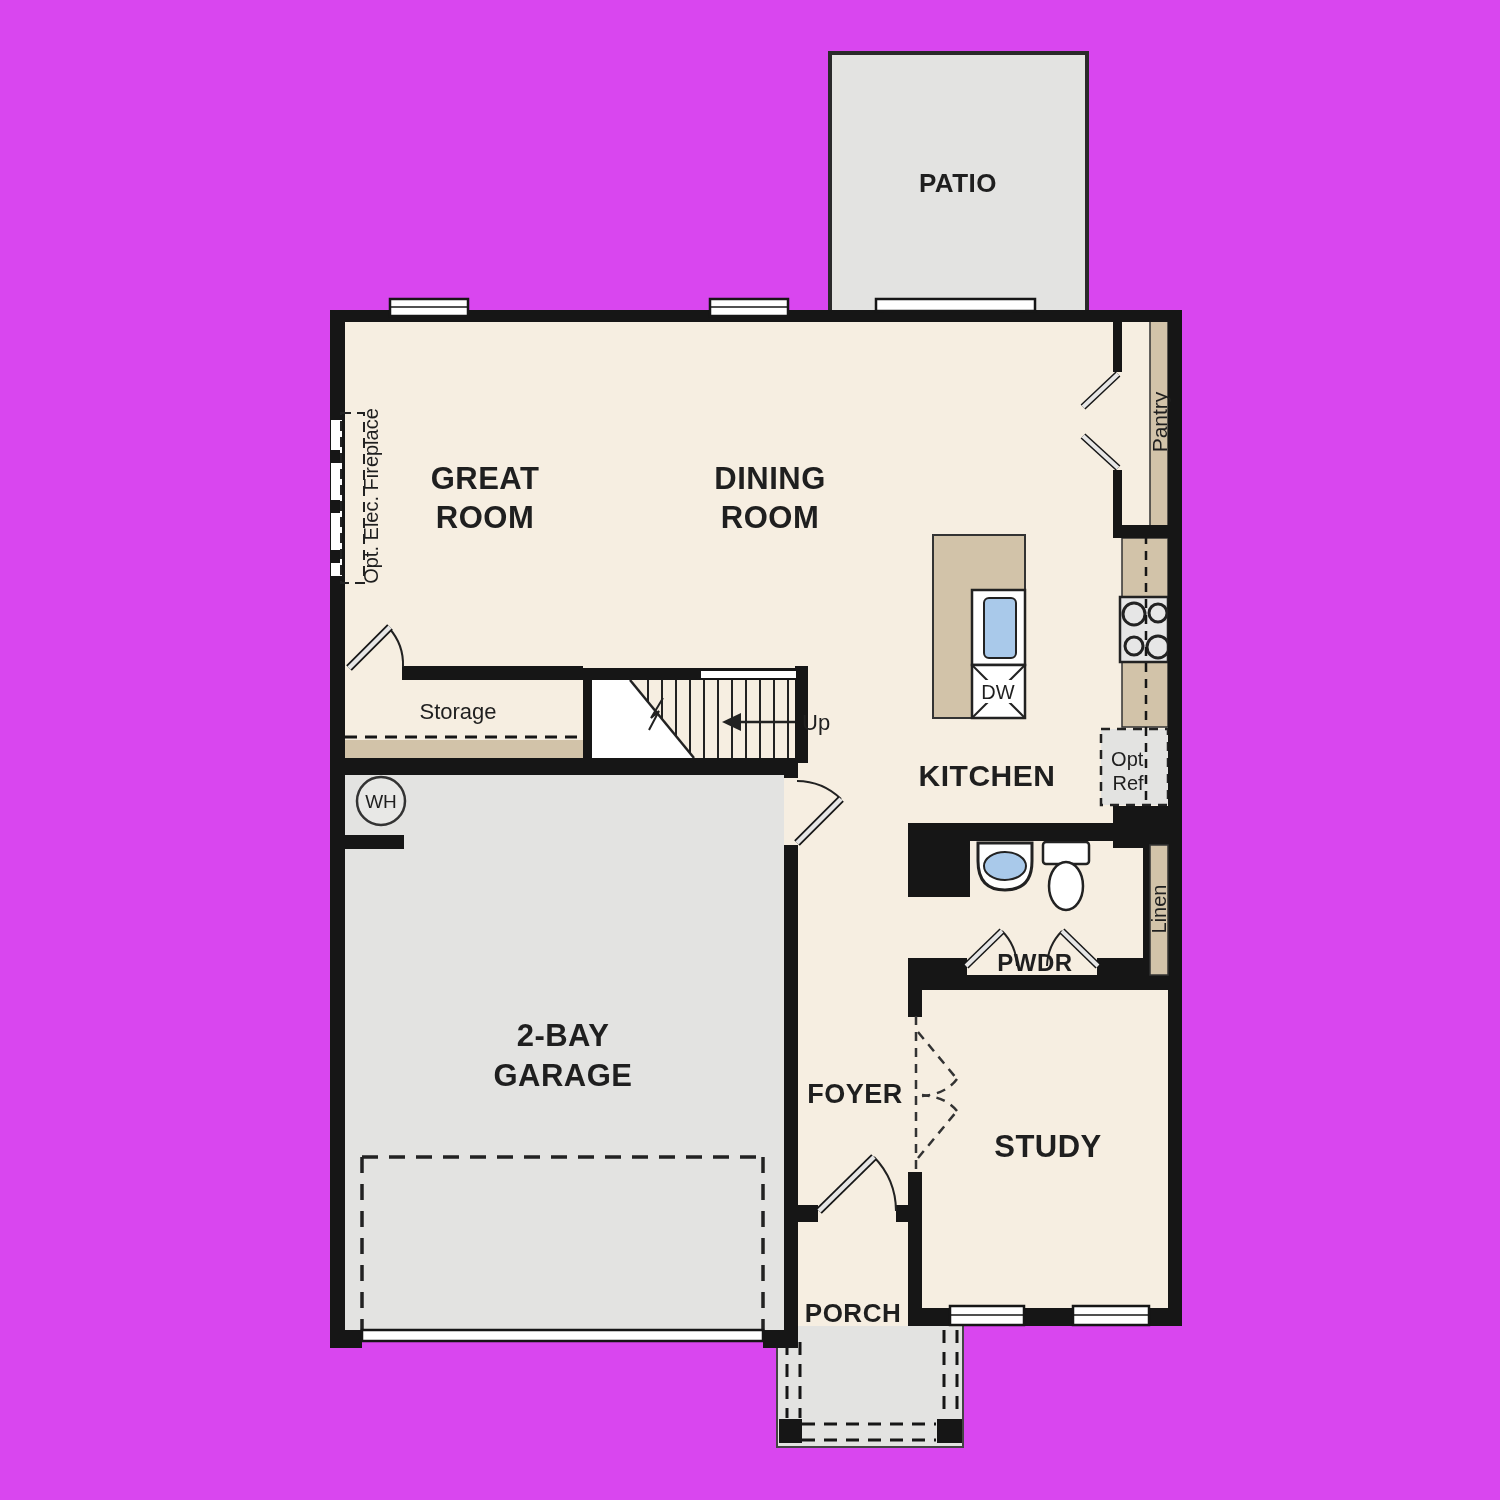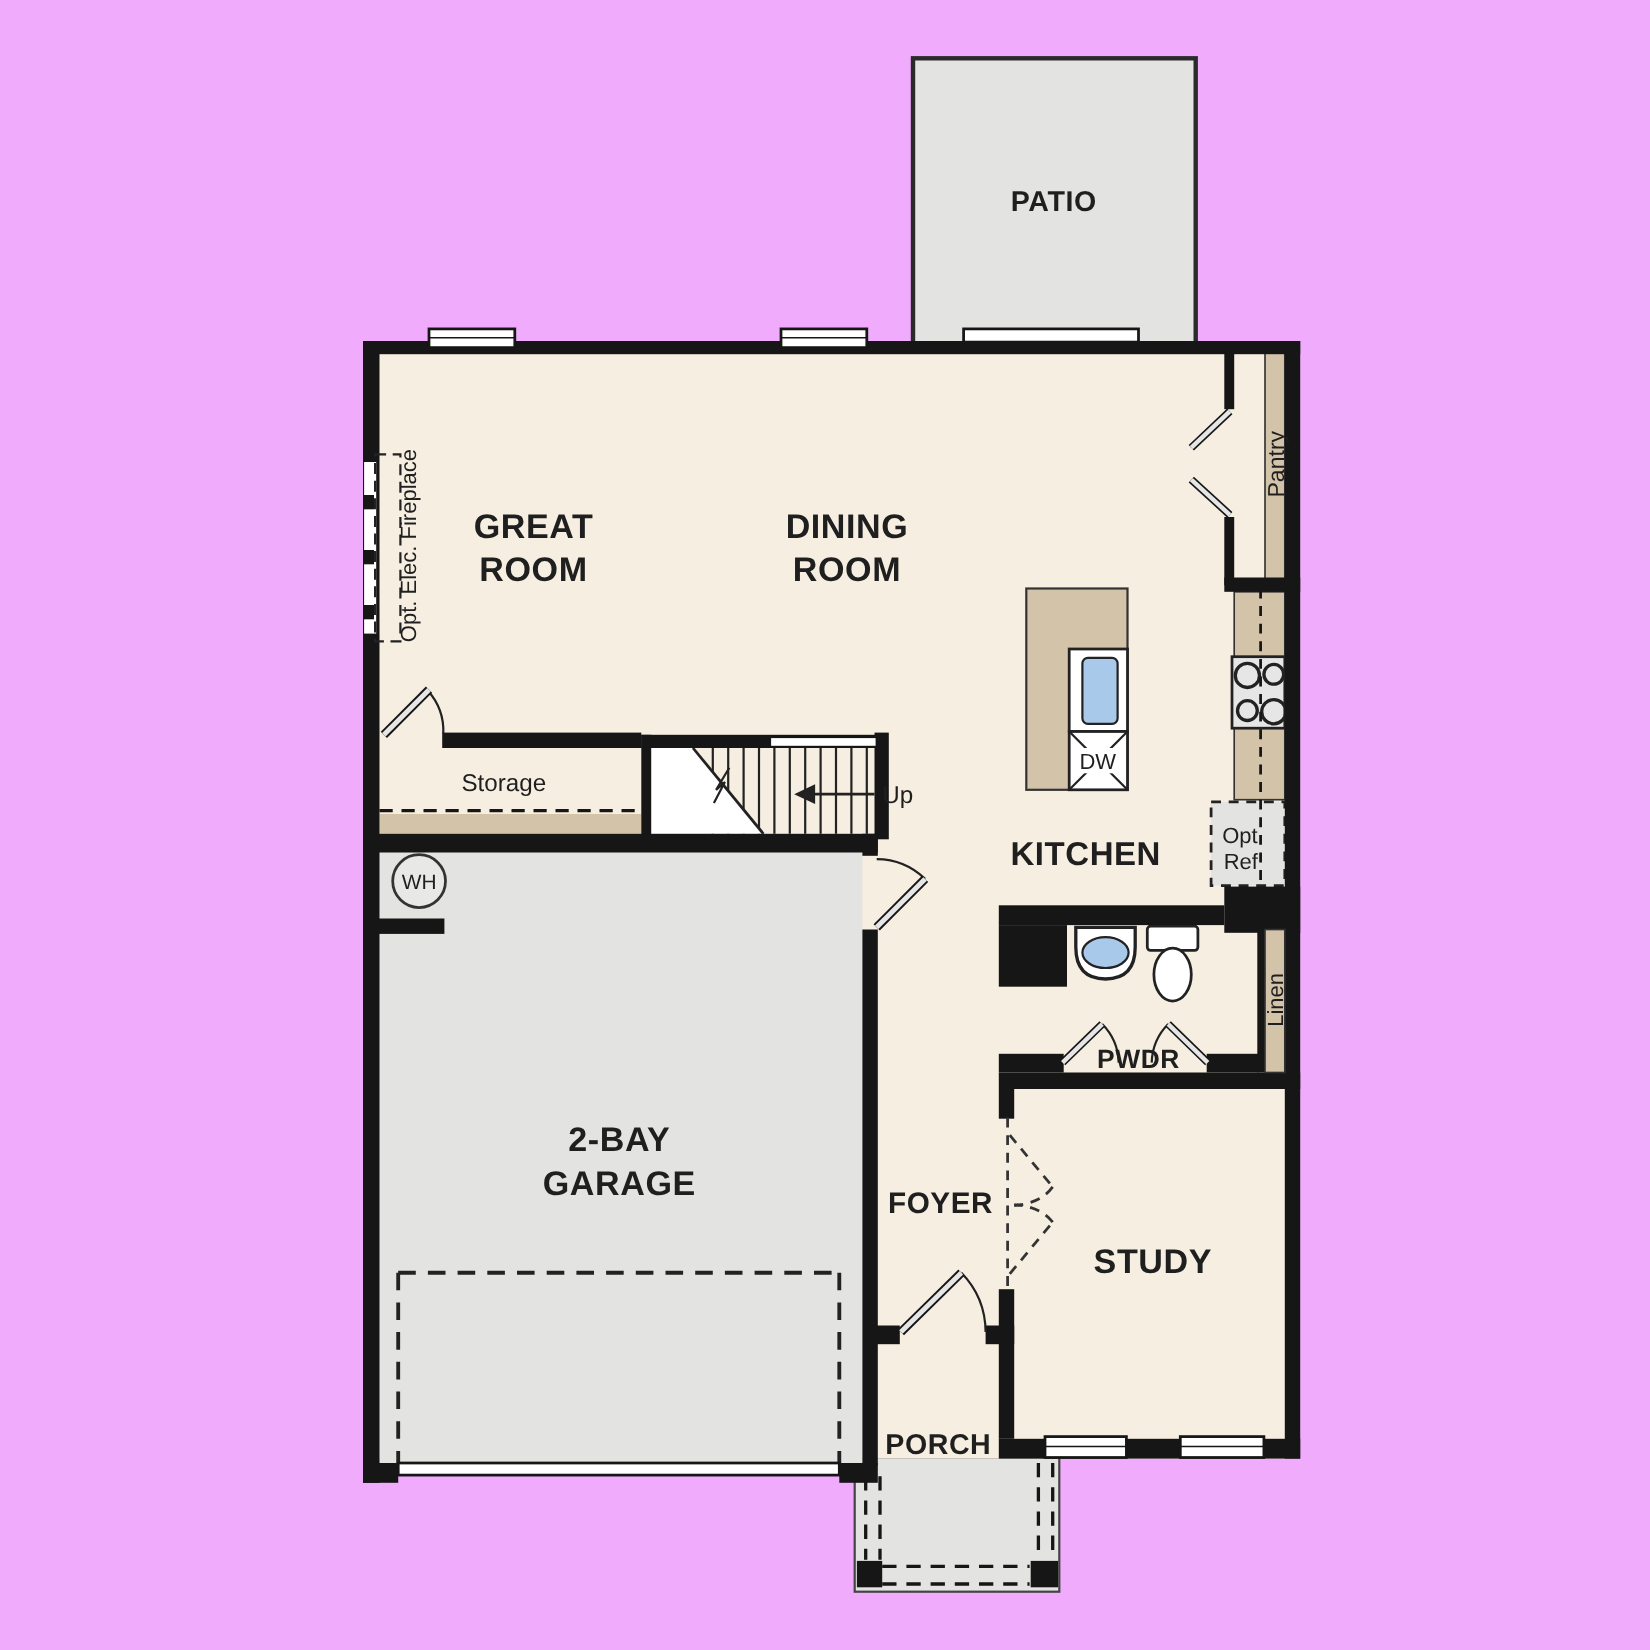--- a/index.html
+++ b/index.html
@@ -1,16 +1,16 @@
 <!DOCTYPE html>
 <html><head>
 <meta charset="utf-8">
 <style>
   html,body{margin:0;padding:0;background:#ffffff;}
-  .page{position:relative;width:1500px;height:1500px;background:#f0abfc;overflow:hidden;}
+  .page{position:relative;width:1500px;height:1500px;background:#d946ef;overflow:hidden;}
   svg{position:absolute;left:0;top:0;}
   text{font-family:"Liberation Sans","DejaVu Sans",sans-serif;fill:#1f1f1f;}
   .room-label{font-weight:bold;letter-spacing:.5px;}
   .small-label{font-weight:normal;}
 </style>
 </head>
 <body>
 
 <div class="page">
 <svg width="1500" height="1500" viewBox="0 0 1500 1500">

